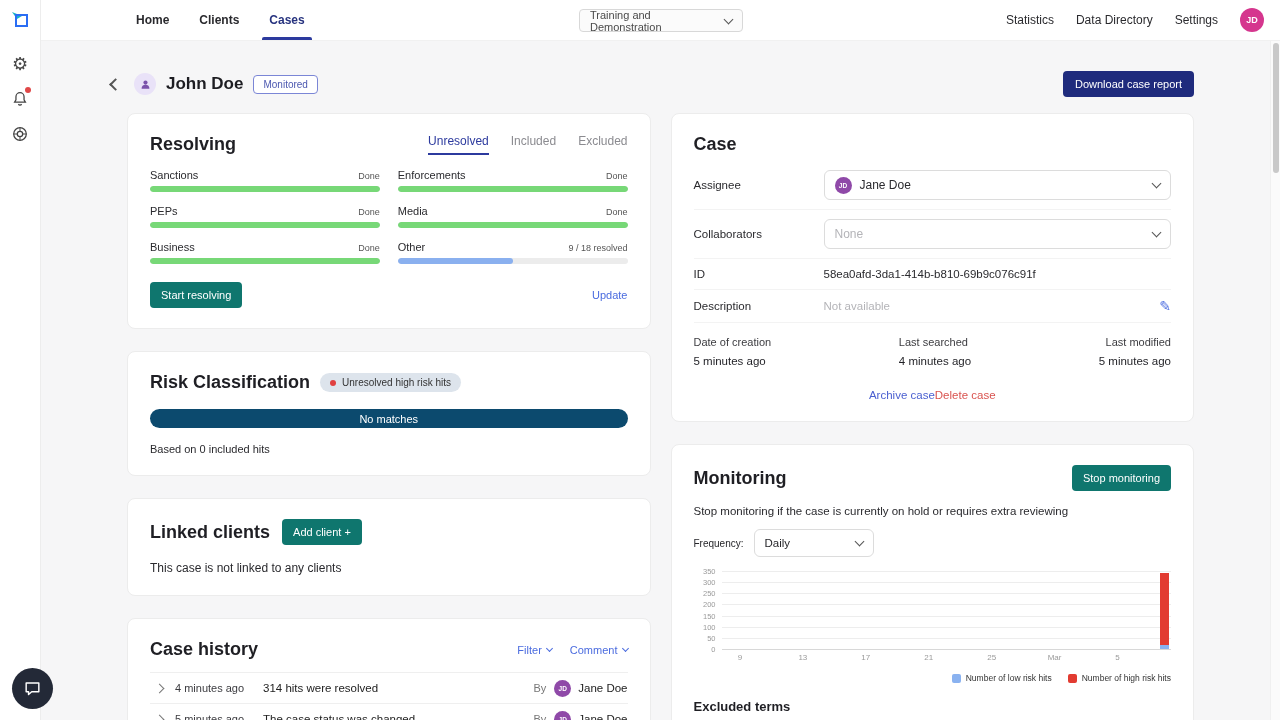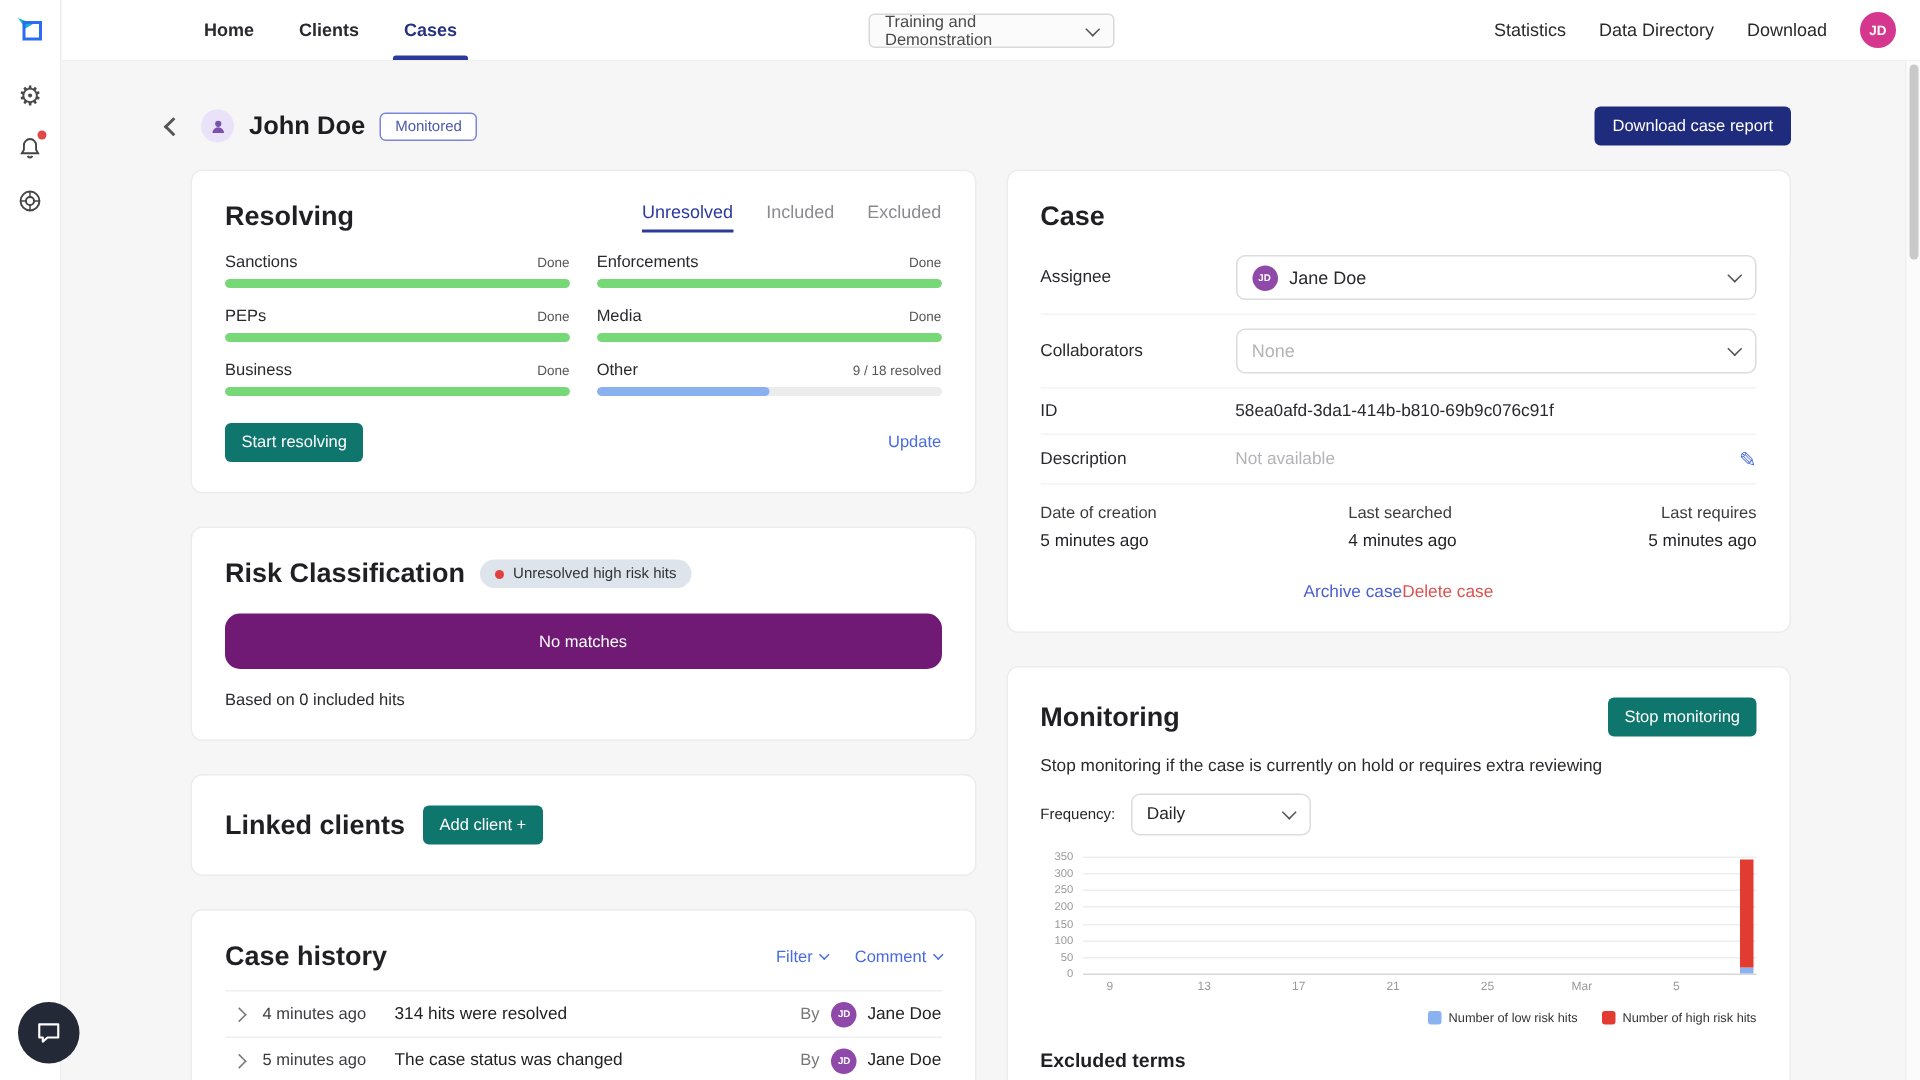--- a/index.html
+++ b/index.html
@@ -58,21 +58,21 @@
   .pbar{height:6px;border-radius:3px;background:#ececec;overflow:hidden;}
   .pfill{height:100%;border-radius:3px;}
   .resolve-foot{display:flex;align-items:center;margin-top:18px;}
   .link-blue{color:#4a6bdf;font-size:11px;background:none;}
   .resolve-foot .link-blue{margin-left:auto;}
 
   
   .risk-head{display:flex;align-items:center;gap:10px;}
   .risk-badge{display:flex;align-items:center;gap:6px;background:#dde4ec;border-radius:10px;padding:4px 10px;font-size:10px;color:#333;}
   .dot-red{width:6px;height:6px;border-radius:50%;background:#e04040;flex-shrink:0;}
-  .nomatch{margin-top:16px;height:37px;border-radius:10px;background:#701a75;color:#fff;display:flex;align-items:center;justify-content:center;font-size:11px;}
+  .nomatch{margin-top:16px;height:19px;border-radius:10px;background:#0c4a6e;color:#fff;display:flex;align-items:center;justify-content:center;font-size:11px;}
   .risk-foot{margin-top:15px;font-size:11px;color:#2a2a2e;}
 
   
   .lc-head{display:flex;align-items:center;gap:12px;}
   .lc-text{margin-top:16px;font-size:12px;color:#2a2a2e;}
 
   
   .hist-links{margin-left:auto;display:flex;gap:18px;align-items:center;}
   .hist-link{display:flex;align-items:center;gap:5px;font-size:11px;color:#4a6bdf;}
   .hist-rows{margin-top:12px;}
@@ -161,21 +161,21 @@
     <a class="nav-item">Clients</a>
     <a class="nav-item active">Cases</a>
   </nav>
   <div class="env-select">
     <span>Training and Demonstration</span>
     <span class="cdown"></span>
   </div>
   <div class="top-right">
     <a class="top-link">Statistics</a>
     <a class="top-link">Data Directory</a>
-    <a class="top-link">Download</a>
+    <a class="top-link">Settings</a>
     <div class="avatar pink">JD</div>
   </div>
 </header>
 
 <main class="content">
 
   <div class="page-header">
     <span class="cleft"></span>
     <span class="avatar-person">
       <svg viewBox="0 0 20 20" width="13" height="13">
@@ -273,20 +273,21 @@
         </div>
         <div class="nomatch">No matches</div>
         <div class="risk-foot">Based on 0 included hits</div>
       </section>
 
       <section class="card">
         <div class="lc-head">
           <h2>Linked clients</h2>
           <button class="btn-small">Add client +</button>
         </div>
+        <div class="lc-text">This case is not linked to any clients</div>
       </section>
 
       <section class="card">
         <div class="card-head">
           <h2>Case history</h2>
           <div class="hist-links">
             <a class="hist-link">
                 <span>Filter</span>
                 <span class="cdown tiny"></span>
               </a>
@@ -349,21 +350,21 @@
         <div class="dates-row">
           <div class="date-col">
             <div class="dlabel">Date of creation</div>
             <div class="dvalue">5 minutes ago</div>
           </div>
           <div class="date-col">
             <div class="dlabel">Last searched</div>
             <div class="dvalue">4 minutes ago</div>
           </div>
           <div class="date-col right">
-            <div class="dlabel">Last requires</div>
+            <div class="dlabel">Last modified</div>
             <div class="dvalue">5 minutes ago</div>
           </div>
         </div>
         <div class="case-links">
           <a class="link-archive">Archive case</a>
           <a class="link-delete">Delete case</a>
         </div>
       </section>
 
       <section class="card">

